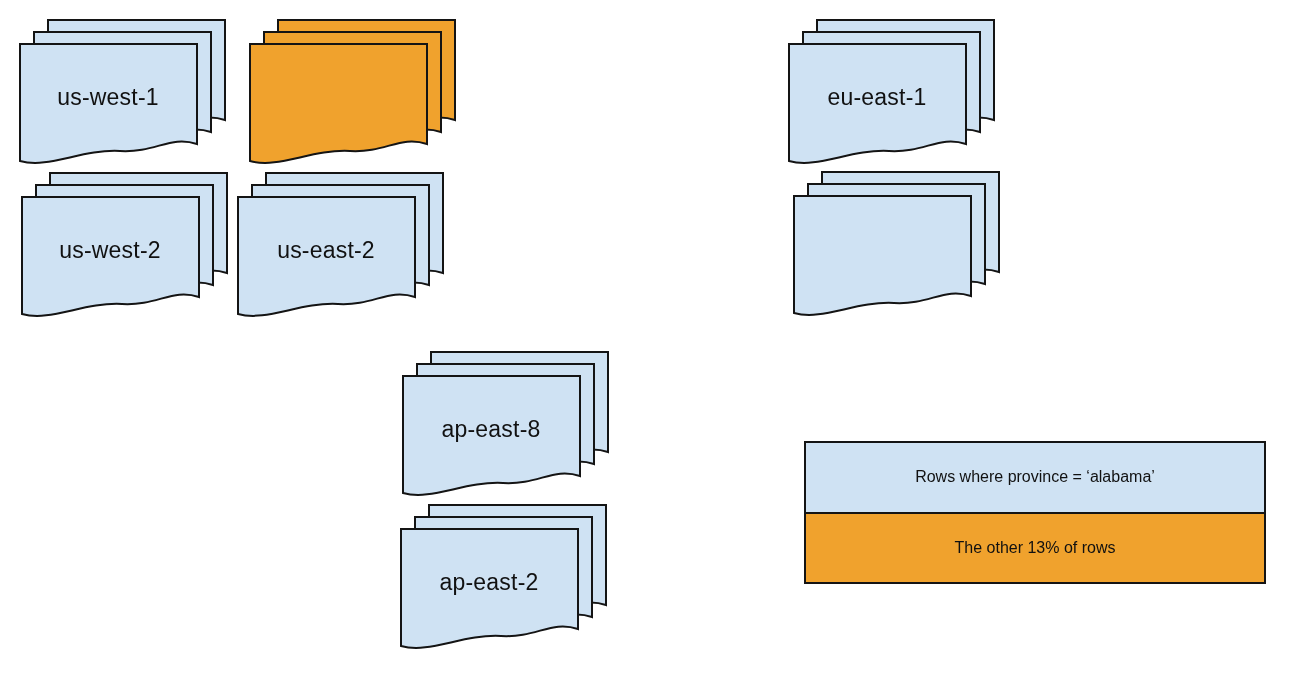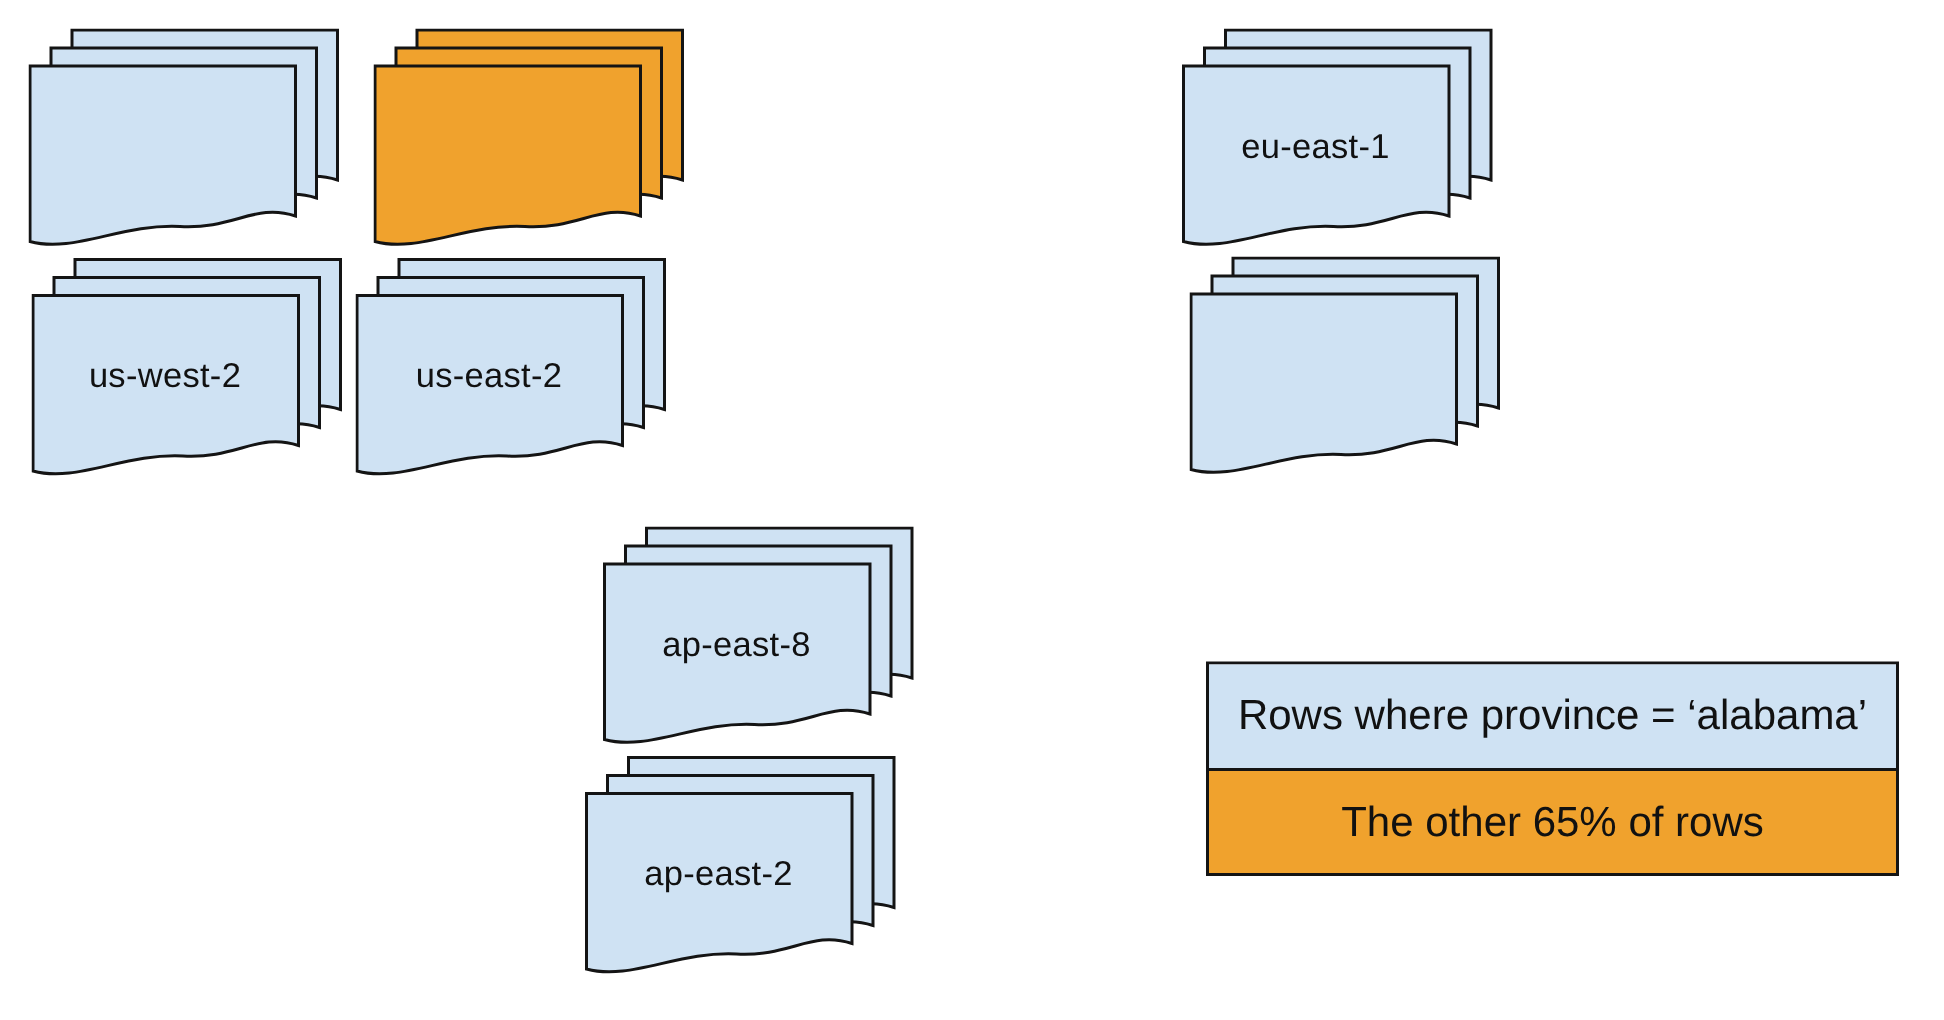--- a/index.html
+++ b/index.html
@@ -60,21 +60,21 @@
     border:2px solid var(--outline);
     box-sizing:border-box;
     display:flex;
     flex-direction:column;
   }
   .legend-row{
     flex:1;
     display:flex;
     align-items:center;
     justify-content:center;
-    font-size:28px;
+    font-size:16px;
   }
   .legend-row.blue{background:var(--doc_blue);}
   .legend-row.orange{
     background:var(--highlight_orange);
     border-top:2px solid var(--outline);
   }
 </style>
 </head>
 <body>
 
@@ -85,20 +85,21 @@
 </svg>
 
 <div class="canvas">
 
   <div class="stack blue" style="left:19px;top:19px">
     <svg width="208" height="152" viewBox="0 0 208 152">
       <use href="#doc-shape" class="doc" transform="translate(28,0)"></use>
       <use href="#doc-shape" class="doc" transform="translate(14,12)"></use>
       <use href="#doc-shape" class="doc" transform="translate(0,24)"></use>
     </svg>
+    <span class="stack-label">us-west-1</span>
   </div>
 
   <div class="stack orange" style="left:249px;top:19px">
     <svg width="208" height="152" viewBox="0 0 208 152">
       <use href="#doc-shape" class="doc" transform="translate(28,0)"></use>
       <use href="#doc-shape" class="doc" transform="translate(14,12)"></use>
       <use href="#doc-shape" class="doc" transform="translate(0,24)"></use>
     </svg>
   </div>
 
@@ -141,31 +142,31 @@
 
   <div class="stack blue" style="left:402px;top:351px">
     <svg width="208" height="152" viewBox="0 0 208 152">
       <use href="#doc-shape" class="doc" transform="translate(28,0)"></use>
       <use href="#doc-shape" class="doc" transform="translate(14,12)"></use>
       <use href="#doc-shape" class="doc" transform="translate(0,24)"></use>
     </svg>
     <span class="stack-label">ap-east-8</span>
   </div>
 
-  <div class="stack blue" style="left:390px;top:504px">
+  <div class="stack blue" style="left:400px;top:504px">
     <svg width="208" height="152" viewBox="0 0 208 152">
       <use href="#doc-shape" class="doc" transform="translate(28,0)"></use>
       <use href="#doc-shape" class="doc" transform="translate(14,12)"></use>
       <use href="#doc-shape" class="doc" transform="translate(0,24)"></use>
     </svg>
     <span class="stack-label">ap-east-2</span>
   </div>
 
   <div class="legend">
     <div class="legend-row blue">
       <span>Rows where province = ‘alabama’</span>
     </div>
     <div class="legend-row orange">
-      <span>The other 65% of rows</span>
+      <span>The other 13% of rows</span>
     </div>
   </div>
 
 </div>
 
 </body></html>

